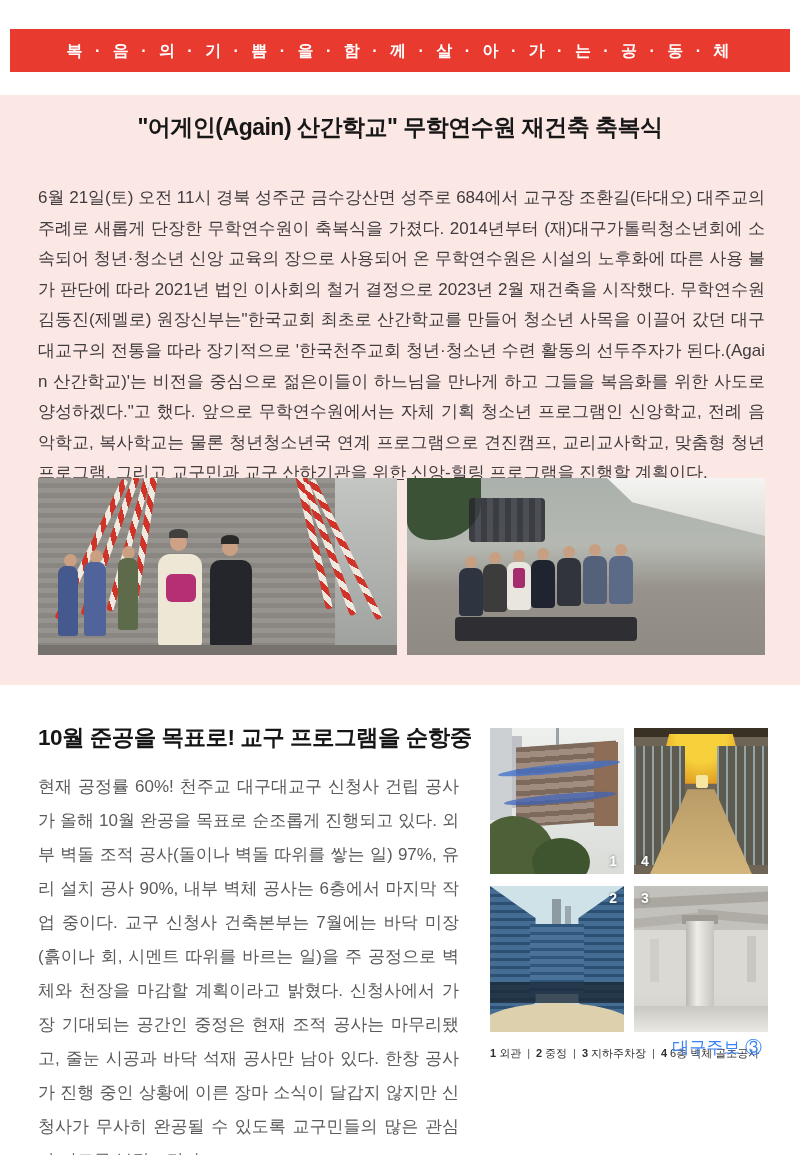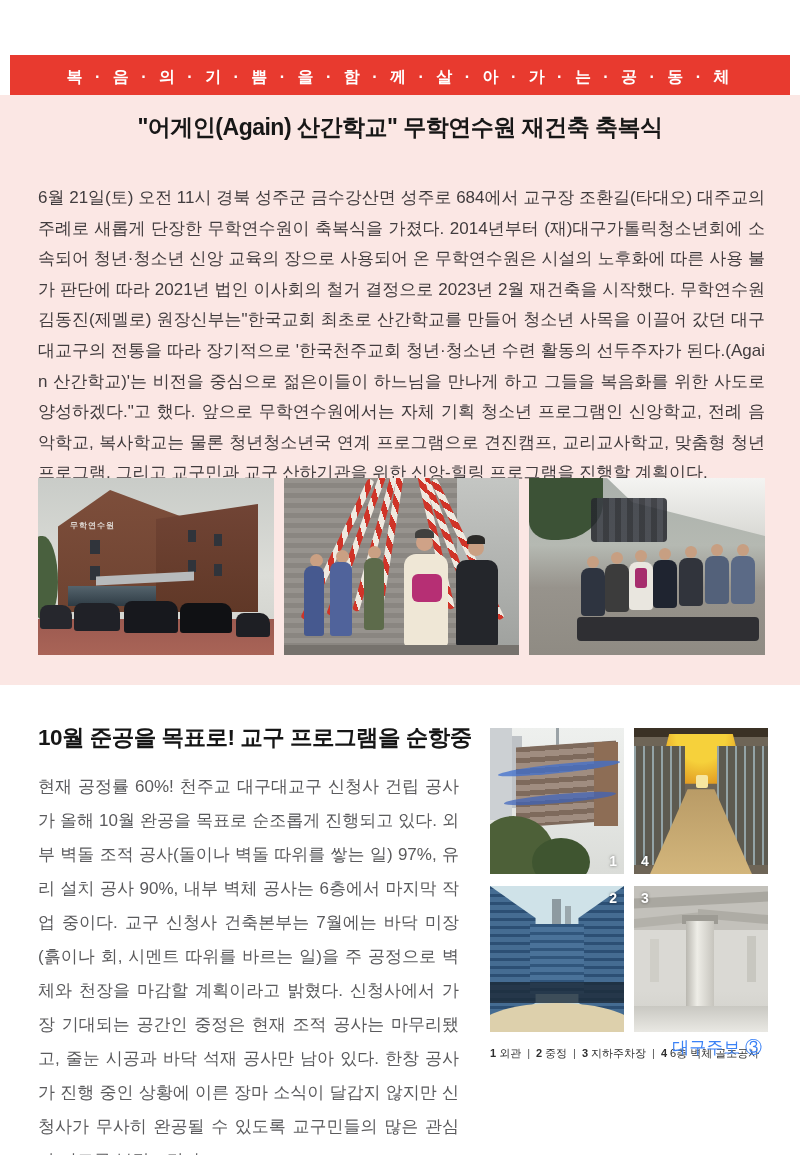--- a/index.html
+++ b/index.html
@@ -1,19 +1,19 @@
 <!DOCTYPE html>
 <html><head>
 <meta charset="utf-8">
 <style>
   html,body{margin:0;padding:0;background:#ffffff;}
   body{width:800px;height:1155px;position:relative;font-family:"Liberation Sans",sans-serif;overflow:hidden;}
 
   
-  .banner{position:absolute;left:10px;top:55px;width:780px;height:43px;background:#e83a2f;}
+  .banner{position:absolute;left:10px;top:29px;width:780px;height:43px;background:#e83a2f;}
   .banner span{display:block;width:100%;text-align:center;line-height:43px;color:#fff;
     font-size:16px;font-weight:700;letter-spacing:4px;white-space:nowrap;}
 
   
   .pinkbg{position:absolute;left:0;top:95px;width:800px;height:590px;background:#fbe7e4;}
   .t1{position:absolute;left:0;top:112px;width:800px;margin:0;text-align:center;
     font-size:23px;font-weight:800;color:#171717;letter-spacing:-0.5px;}
   .b1{position:absolute;left:38px;top:183px;width:727px;margin:0;font-size:17px;line-height:1.8;
     color:#413c3e;text-align:justify;word-break:break-all;}
 
@@ -172,40 +172,20 @@
   <span>복 · 음 · 의 · 기 · 쁨 · 을 · 함 · 께 · 살 · 아 · 가 · 는 · 공 · 동 · 체</span>
 </div>
 
 <div class="pinkbg"></div>
 
 <h1 class="t1">"어게인(Again) 산간학교" 무학연수원 재건축 축복식</h1>
 <p class="b1">6월 21일(토) 오전 11시 경북 성주군 금수강산면 성주로 684에서 교구장 조환길(타대오) 대주교의 주례로 새롭게 단장한 무학연수원이 축복식을 가졌다. 2014년부터 (재)대구가톨릭청소년회에 소속되어 청년·청소년 신앙 교육의 장으로 사용되어 온 무학연수원은 시설의 노후화에 따른 사용 불가 판단에 따라 2021년 법인 이사회의 철거 결정으로 2023년 2월 재건축을 시작했다. 무학연수원 김동진(제멜로) 원장신부는"한국교회 최초로 산간학교를 만들어 청소년 사목을 이끌어 갔던 대구대교구의 전통을 따라 장기적으로 '한국천주교회 청년·청소년 수련 활동의 선두주자가 된다.(Again 산간학교)'는 비전을 중심으로 젊은이들이 하느님을 만나게 하고 그들을 복음화를 위한 사도로 양성하겠다."고 했다. 앞으로 무학연수원에서는 자체 기획 청소년 프로그램인 신앙학교, 전례 음악학교, 복사학교는 물론 청년청소년국 연계 프로그램으로 견진캠프, 교리교사학교, 맞춤형 청년 프로그램, 그리고 교구민과 교구 산하기관을 위한 신앙-힐링 프로그램을 진행할 계획이다.</p>
 
 <div class="photorow">
 
-  <div class="ph pa">
-    <div class="tree"></div>
-    <div class="bldgL"></div>
-    <div class="bldgR"></div>
-    <span class="sign">무학연수원</span>
-    <div class="w w1"></div>
-    <div class="w w2"></div>
-    <div class="w w3"></div>
-    <div class="w w4"></div>
-    <div class="w w5"></div>
-    <div class="w w6"></div>
-    <div class="glass"></div>
-    <div class="canopy"></div>
-    <div class="ground"></div>
-    <div class="car c1"></div>
-    <div class="car c2"></div>
-    <div class="car c3"></div>
-    <div class="car c4"></div>
-    <div class="car c5"></div>
-  </div>
 
   <div class="ph pb">
     <div class="glass"></div>
     <div class="pole p1"></div>
     <div class="pole p2"></div>
     <div class="pole p3"></div>
     <div class="pole p4"></div>
     <div class="pole p5"></div>
     <div class="pole p6"></div>
     <div class="pole p7"></div>

